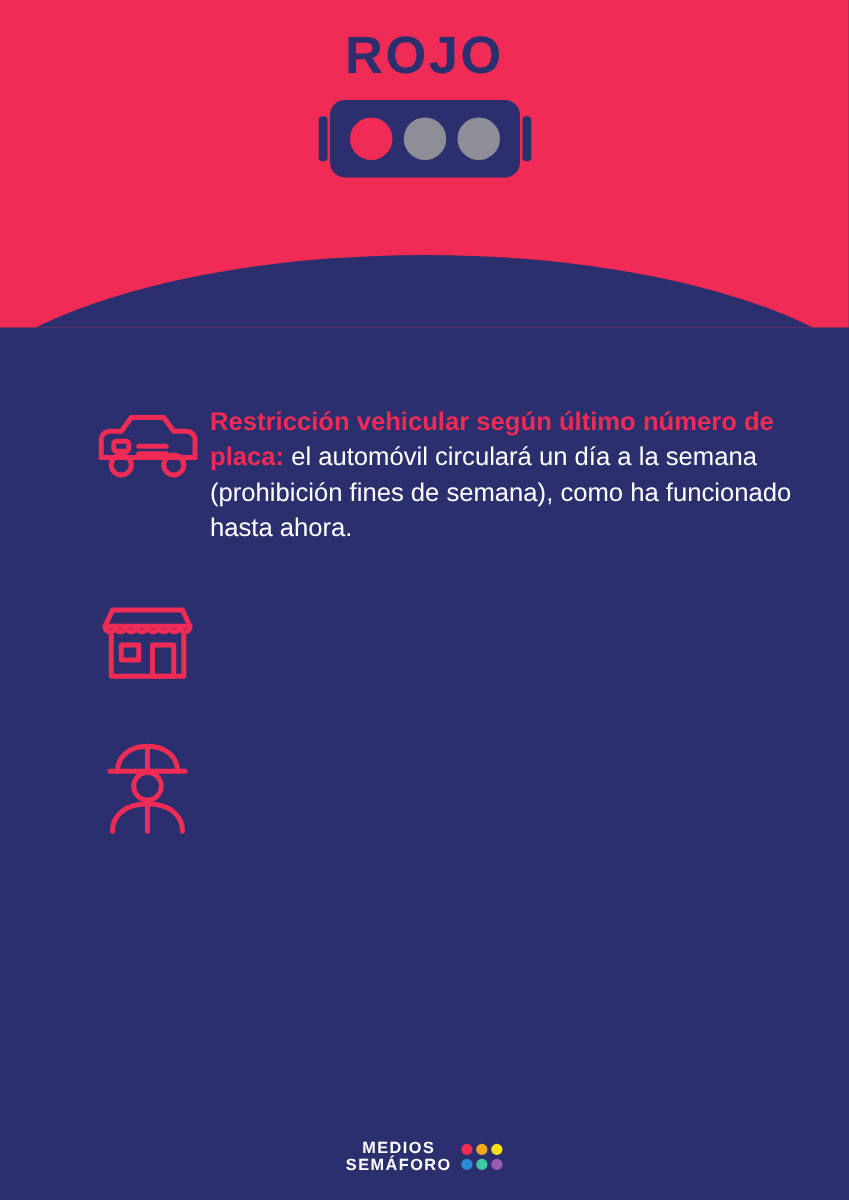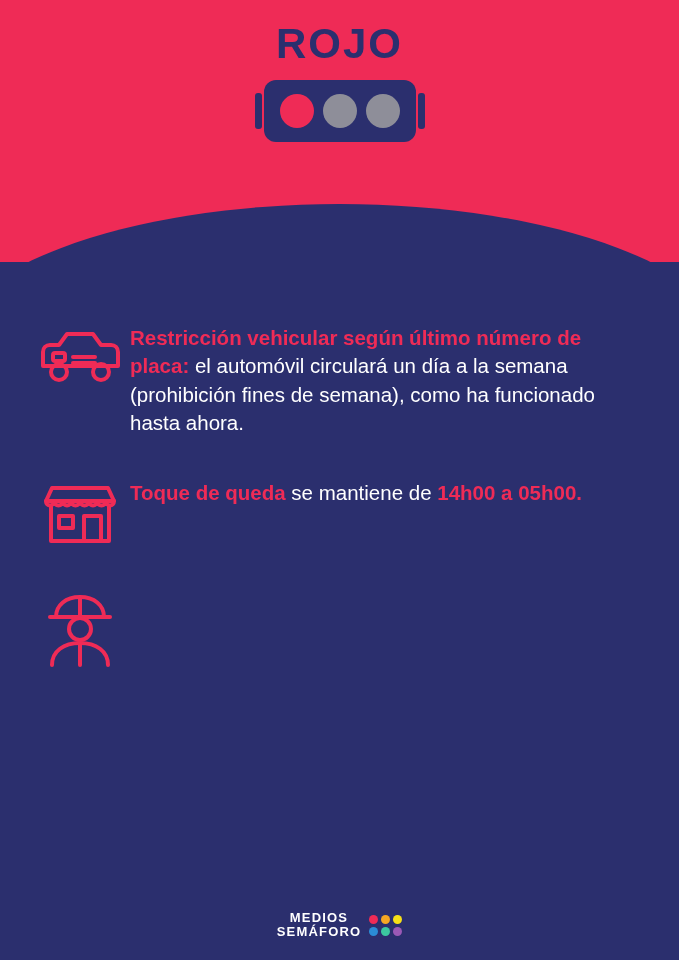--- a/index.html
+++ b/index.html
@@ -89,21 +89,22 @@
     background: #2b2f6e;
     border-radius: 3px;
   }
   .tl-side.left { left: -9px; }
   .tl-side.right { right: -9px; }
 
   
   .content {
     position: relative;
     z-index: 1;
-    padding: 62px 42px 0 30px;
+    padding: 62px 42px 0 40px;
+    margin-left: 28px;
   }
   .item {
     display: flex;
     align-items: flex-start;
     margin-bottom: 42px;
   }
   .item-icon {
     flex: 0 0 100px;
     width: 100px;
     padding-top: 4px;
@@ -187,23 +188,20 @@
   <div class="item">
     <div class="item-icon">
       <svg width="80" height="64" viewBox="0 0 80 64" fill="none" stroke="#ef2b56" stroke-width="4" stroke-linecap="round" stroke-linejoin="round">
         <path d="M6 18 L12 5 L68 5 L74 18 Z"></path>
         <path d="M6 18 C6 24 14 24 14 18 C14 24 23 24 23 18 C23 24 31 24 31 18 C31 24 40 24 40 18 C40 24 49 24 49 18 C49 24 57 24 57 18 C57 24 66 24 66 18 C66 24 74 24 74 18"></path>
         <path d="M11 24 L11 58 L69 58 L69 24"></path>
         <rect x="19" y="33" width="14" height="12"></rect>
         <rect x="44" y="33" width="17" height="25"></rect>
       </svg>
     </div>
-    <div class="item-text">
-      <span class="hl">Toque de queda</span><span> se mantiene de </span><span class="hl">14h00 a 05h00.</span>
-    </div>
   </div>
 
   <div class="item">
     <div class="item-icon">
       <svg width="80" height="76" viewBox="0 0 80 76" fill="none" stroke="#ef2b56" stroke-width="4" stroke-linecap="round" stroke-linejoin="round">
         <path d="M16 24 C16 12 26 4 40 4 C54 4 64 12 64 24"></path>
         <line x1="10" y1="24" x2="70" y2="24"></line>
         <line x1="40" y1="5" x2="40" y2="24"></line>
         <circle cx="40" cy="36" r="11"></circle>
         <path d="M12 72 C12 58 24 50 40 50 C56 50 68 58 68 72"></path>

